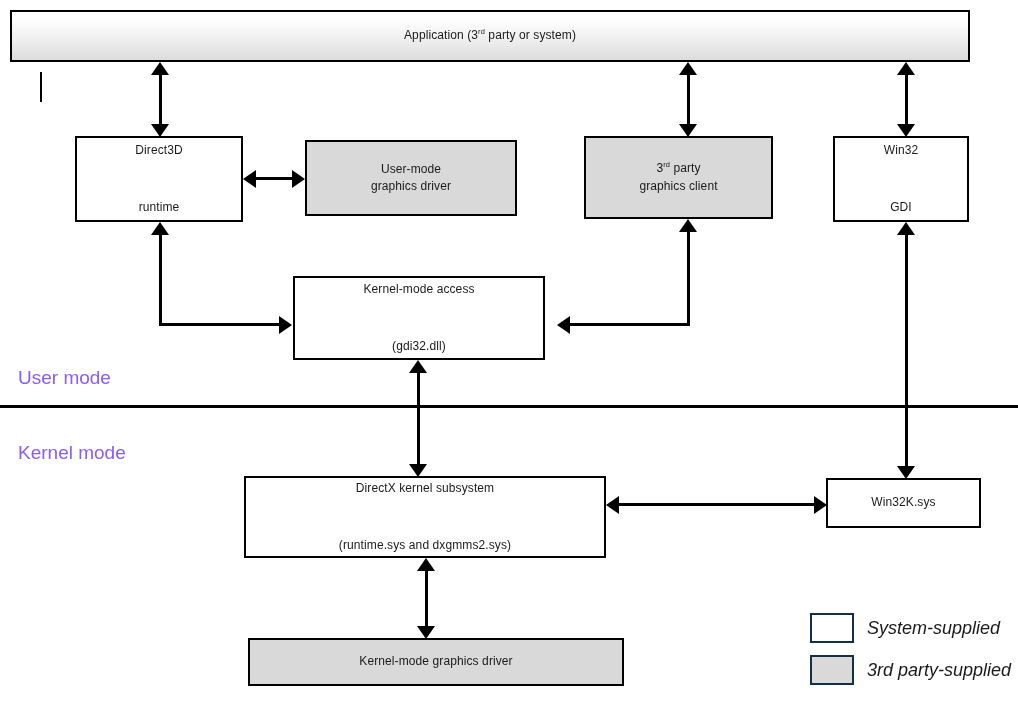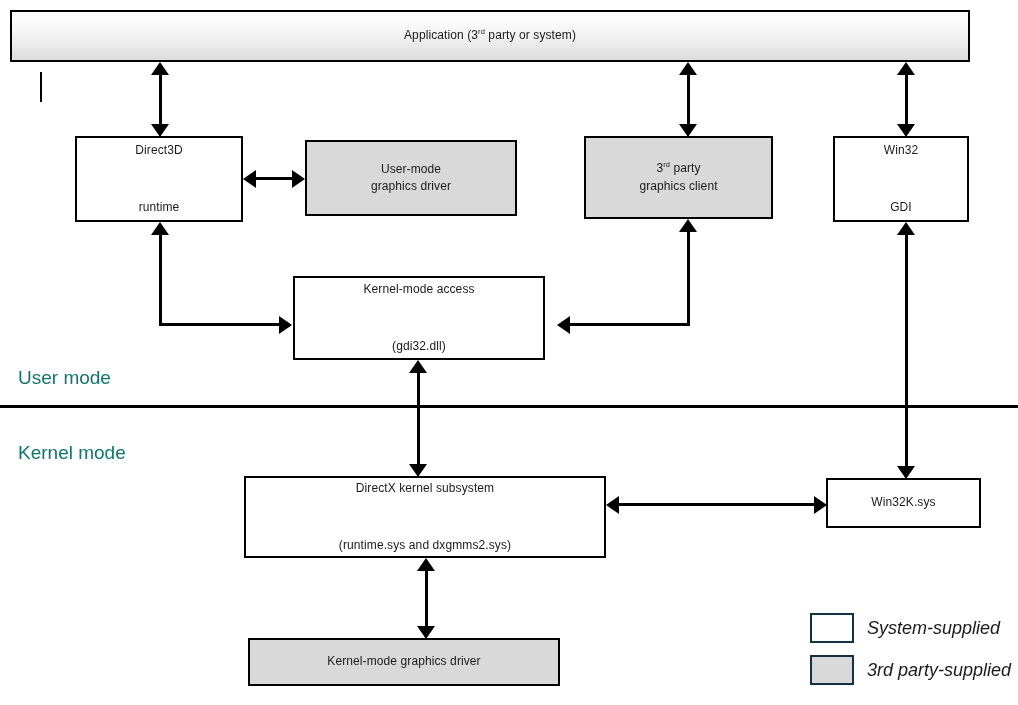--- a/index.html
+++ b/index.html
@@ -81,21 +81,21 @@
   .divider {
     position: absolute;
     left: 0;
     width: 1018px;
     height: 3px;
     background: #000000;
   }
   .mode-label {
     position: absolute;
     font-size: 19px;
-    color: #0f766e;
+    color: #8b5cf6;
     white-space: nowrap;
   }
 
   
   .tick {
     position: absolute;
     width: 2px;
     background: #000000;
   }
 
@@ -160,21 +160,21 @@
 
   <div class="node white" style="left:244px; top:476px; width:362px; height:82px;">
     <span class="ln">DirectX kernel subsystem</span>
     <span class="ln">(runtime.sys and dxgmms2.sys)</span>
   </div>
 
   <div class="node white" style="left:826px; top:478px; width:155px; height:50px;">
     <span class="ln">Win32K.sys</span>
   </div>
 
-  <div class="node gray" style="left:248px; top:638px; width:312px; height:48px;">
+  <div class="node gray" style="left:248px; top:638px; width:376px; height:48px;">
     <span class="ln">Kernel-mode graphics driver</span>
   </div>
 
   <div class="vline" style="left:159px; top:68px; height:62px;"></div>
   <div class="arrow up" style="left:151px; top:62px;"></div>
   <div class="arrow down" style="left:151px; top:124px;"></div>
 
   <div class="vline" style="left:687px; top:68px; height:62px;"></div>
   <div class="arrow up" style="left:679px; top:62px;"></div>
   <div class="arrow down" style="left:679px; top:124px;"></div>

